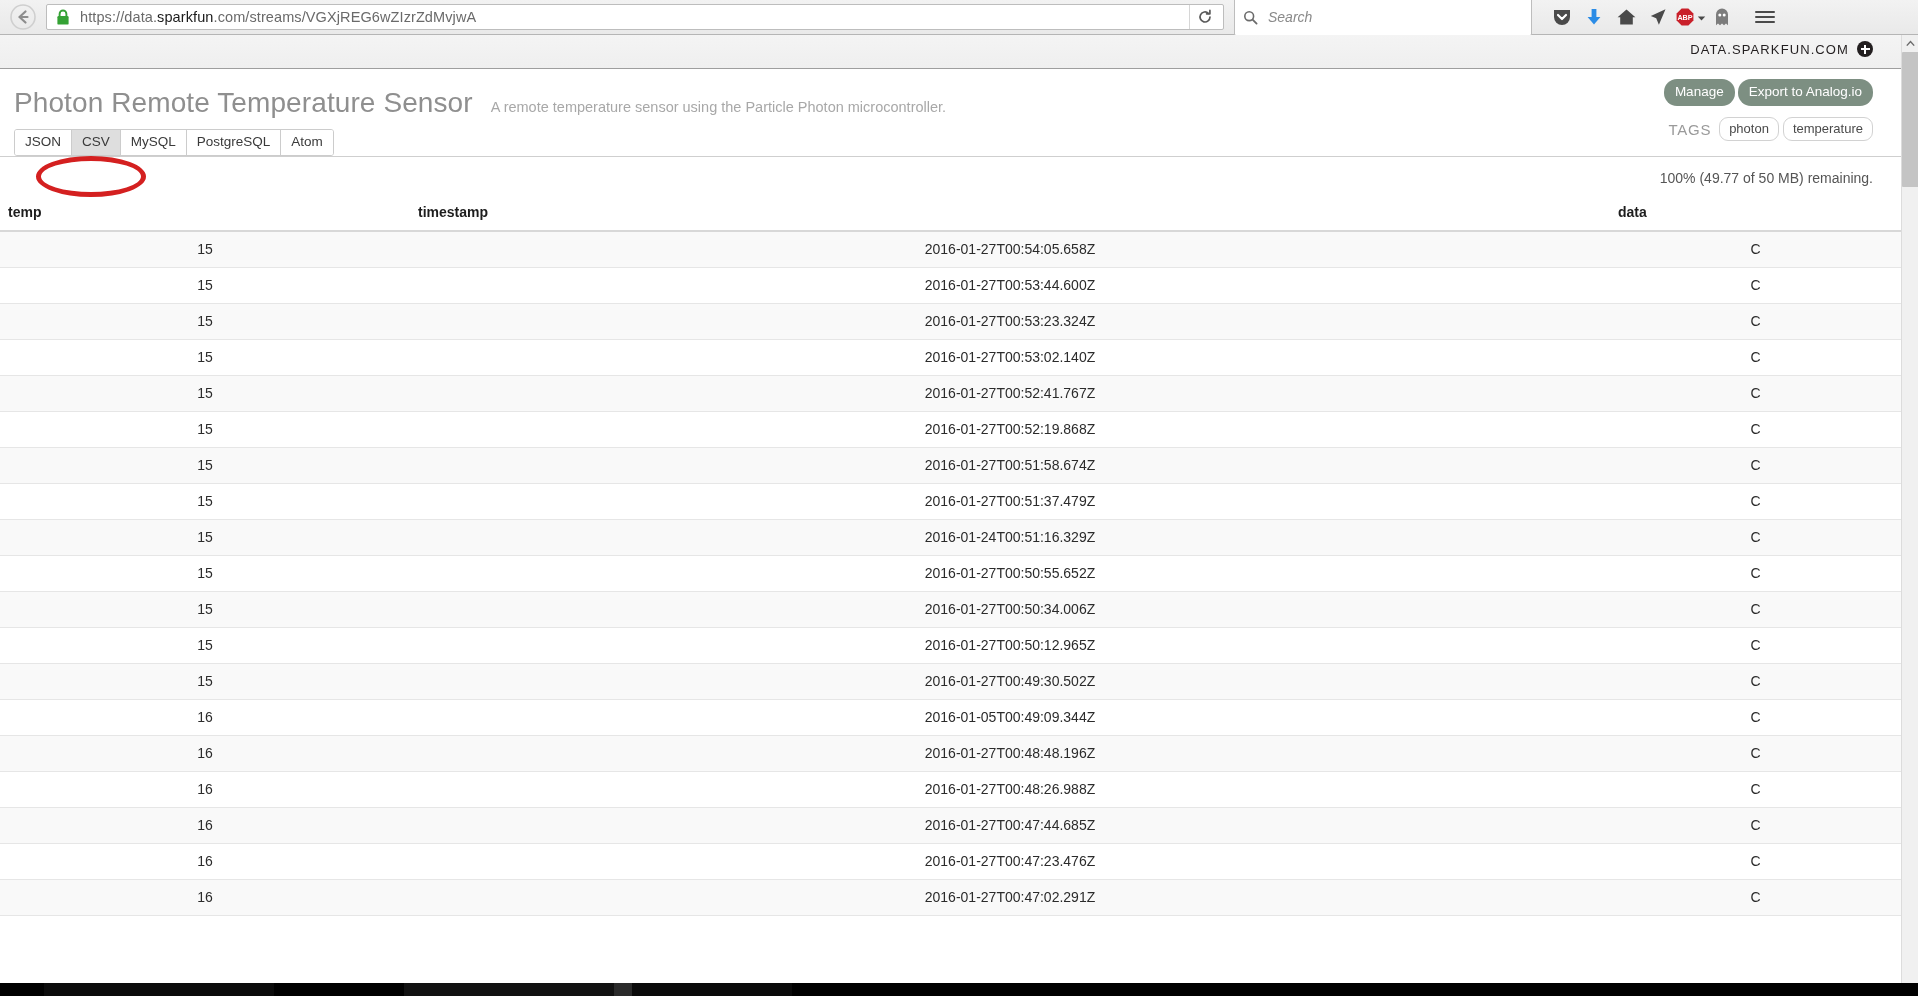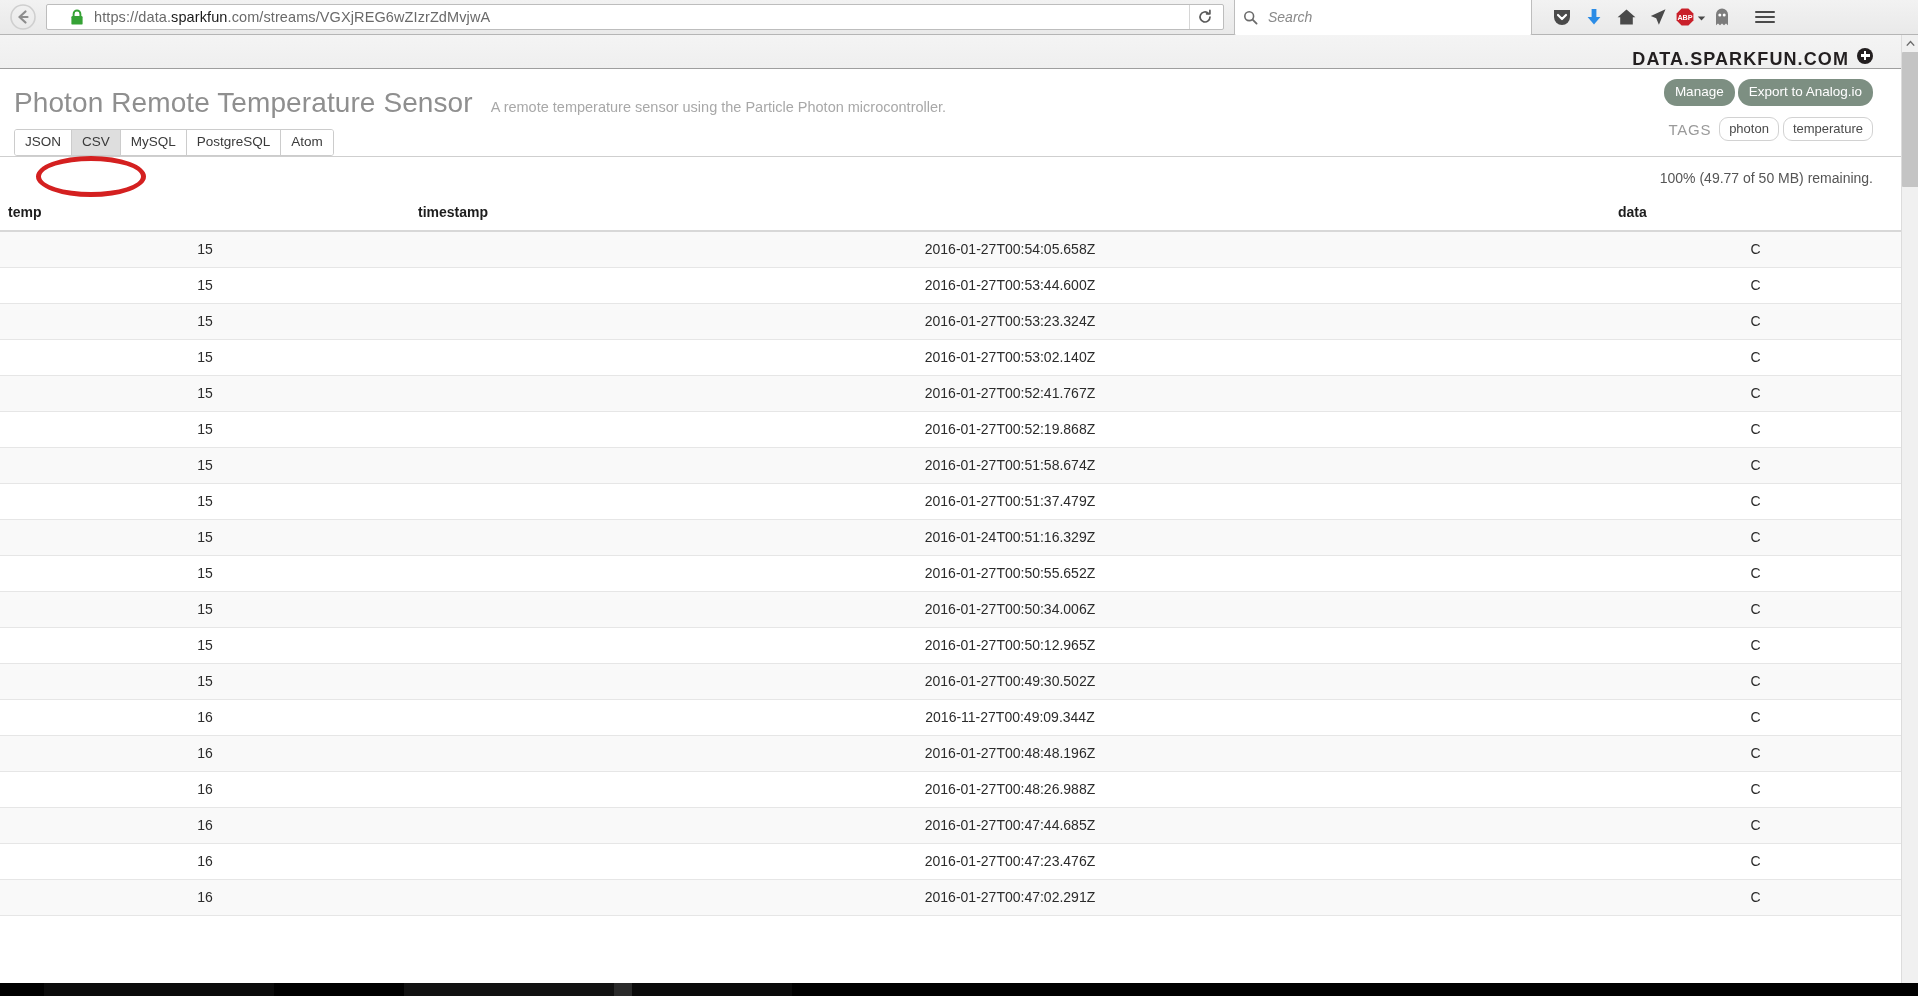--- a/index.html
+++ b/index.html
@@ -33,21 +33,21 @@
   #urlbar {
     flex: 0 0 auto;
     width: 1178px;
     height: 26px;
     margin-left: 8px;
     background: #ffffff;
     border: 1px solid #bdbdbd;
     border-radius: 2px;
     display: flex;
     align-items: center;
-    padding: 0 4px 0 23px;
+    padding: 0 4px 0 9px;
     position: relative;
   }
   #lock-icon { flex: 0 0 auto; margin-right: 10px; display:flex; align-items:center; }
   #url-text {
     flex: 1 1 auto;
     font-size: 14.5px;
     color: #6a6a6a;
     white-space: nowrap;
     overflow: hidden;
     letter-spacing: .1px;
@@ -123,25 +123,24 @@
   }
   #brand {
     position: absolute;
     right: 28px;
     top: 6px;
     display: flex;
     align-items: center;
     gap: 8px;
   }
   #brand-text {
-    font-size: 18px;
-    font-weight: bold;
+    font-size: 13px;
+    font-weight: normal;
     letter-spacing: 1.1px;
     color: #231f20;
-    margin-top: 8px;
   }
   #brand-mark {
     width: 16px; height: 16px; border-radius: 50%;
     background: #231f20;
     position: relative;
     display:flex; align-items:center; justify-content:center;
   }
   #brand-mark::before, #brand-mark::after {
     content:""; position:absolute; background:#fff;
   }
@@ -534,21 +533,21 @@
             <td>2016-01-27T00:50:12.965Z</td>
             <td>C</td>
           </tr>
           <tr>
             <td>15</td>
             <td>2016-01-27T00:49:30.502Z</td>
             <td>C</td>
           </tr>
           <tr>
             <td>16</td>
-            <td>2016-11-27T00:49:09.344Z</td>
+            <td>2016-01-05T00:49:09.344Z</td>
             <td>C</td>
           </tr>
           <tr>
             <td>16</td>
             <td>2016-01-27T00:48:48.196Z</td>
             <td>C</td>
           </tr>
           <tr>
             <td>16</td>
             <td>2016-01-27T00:48:26.988Z</td>

